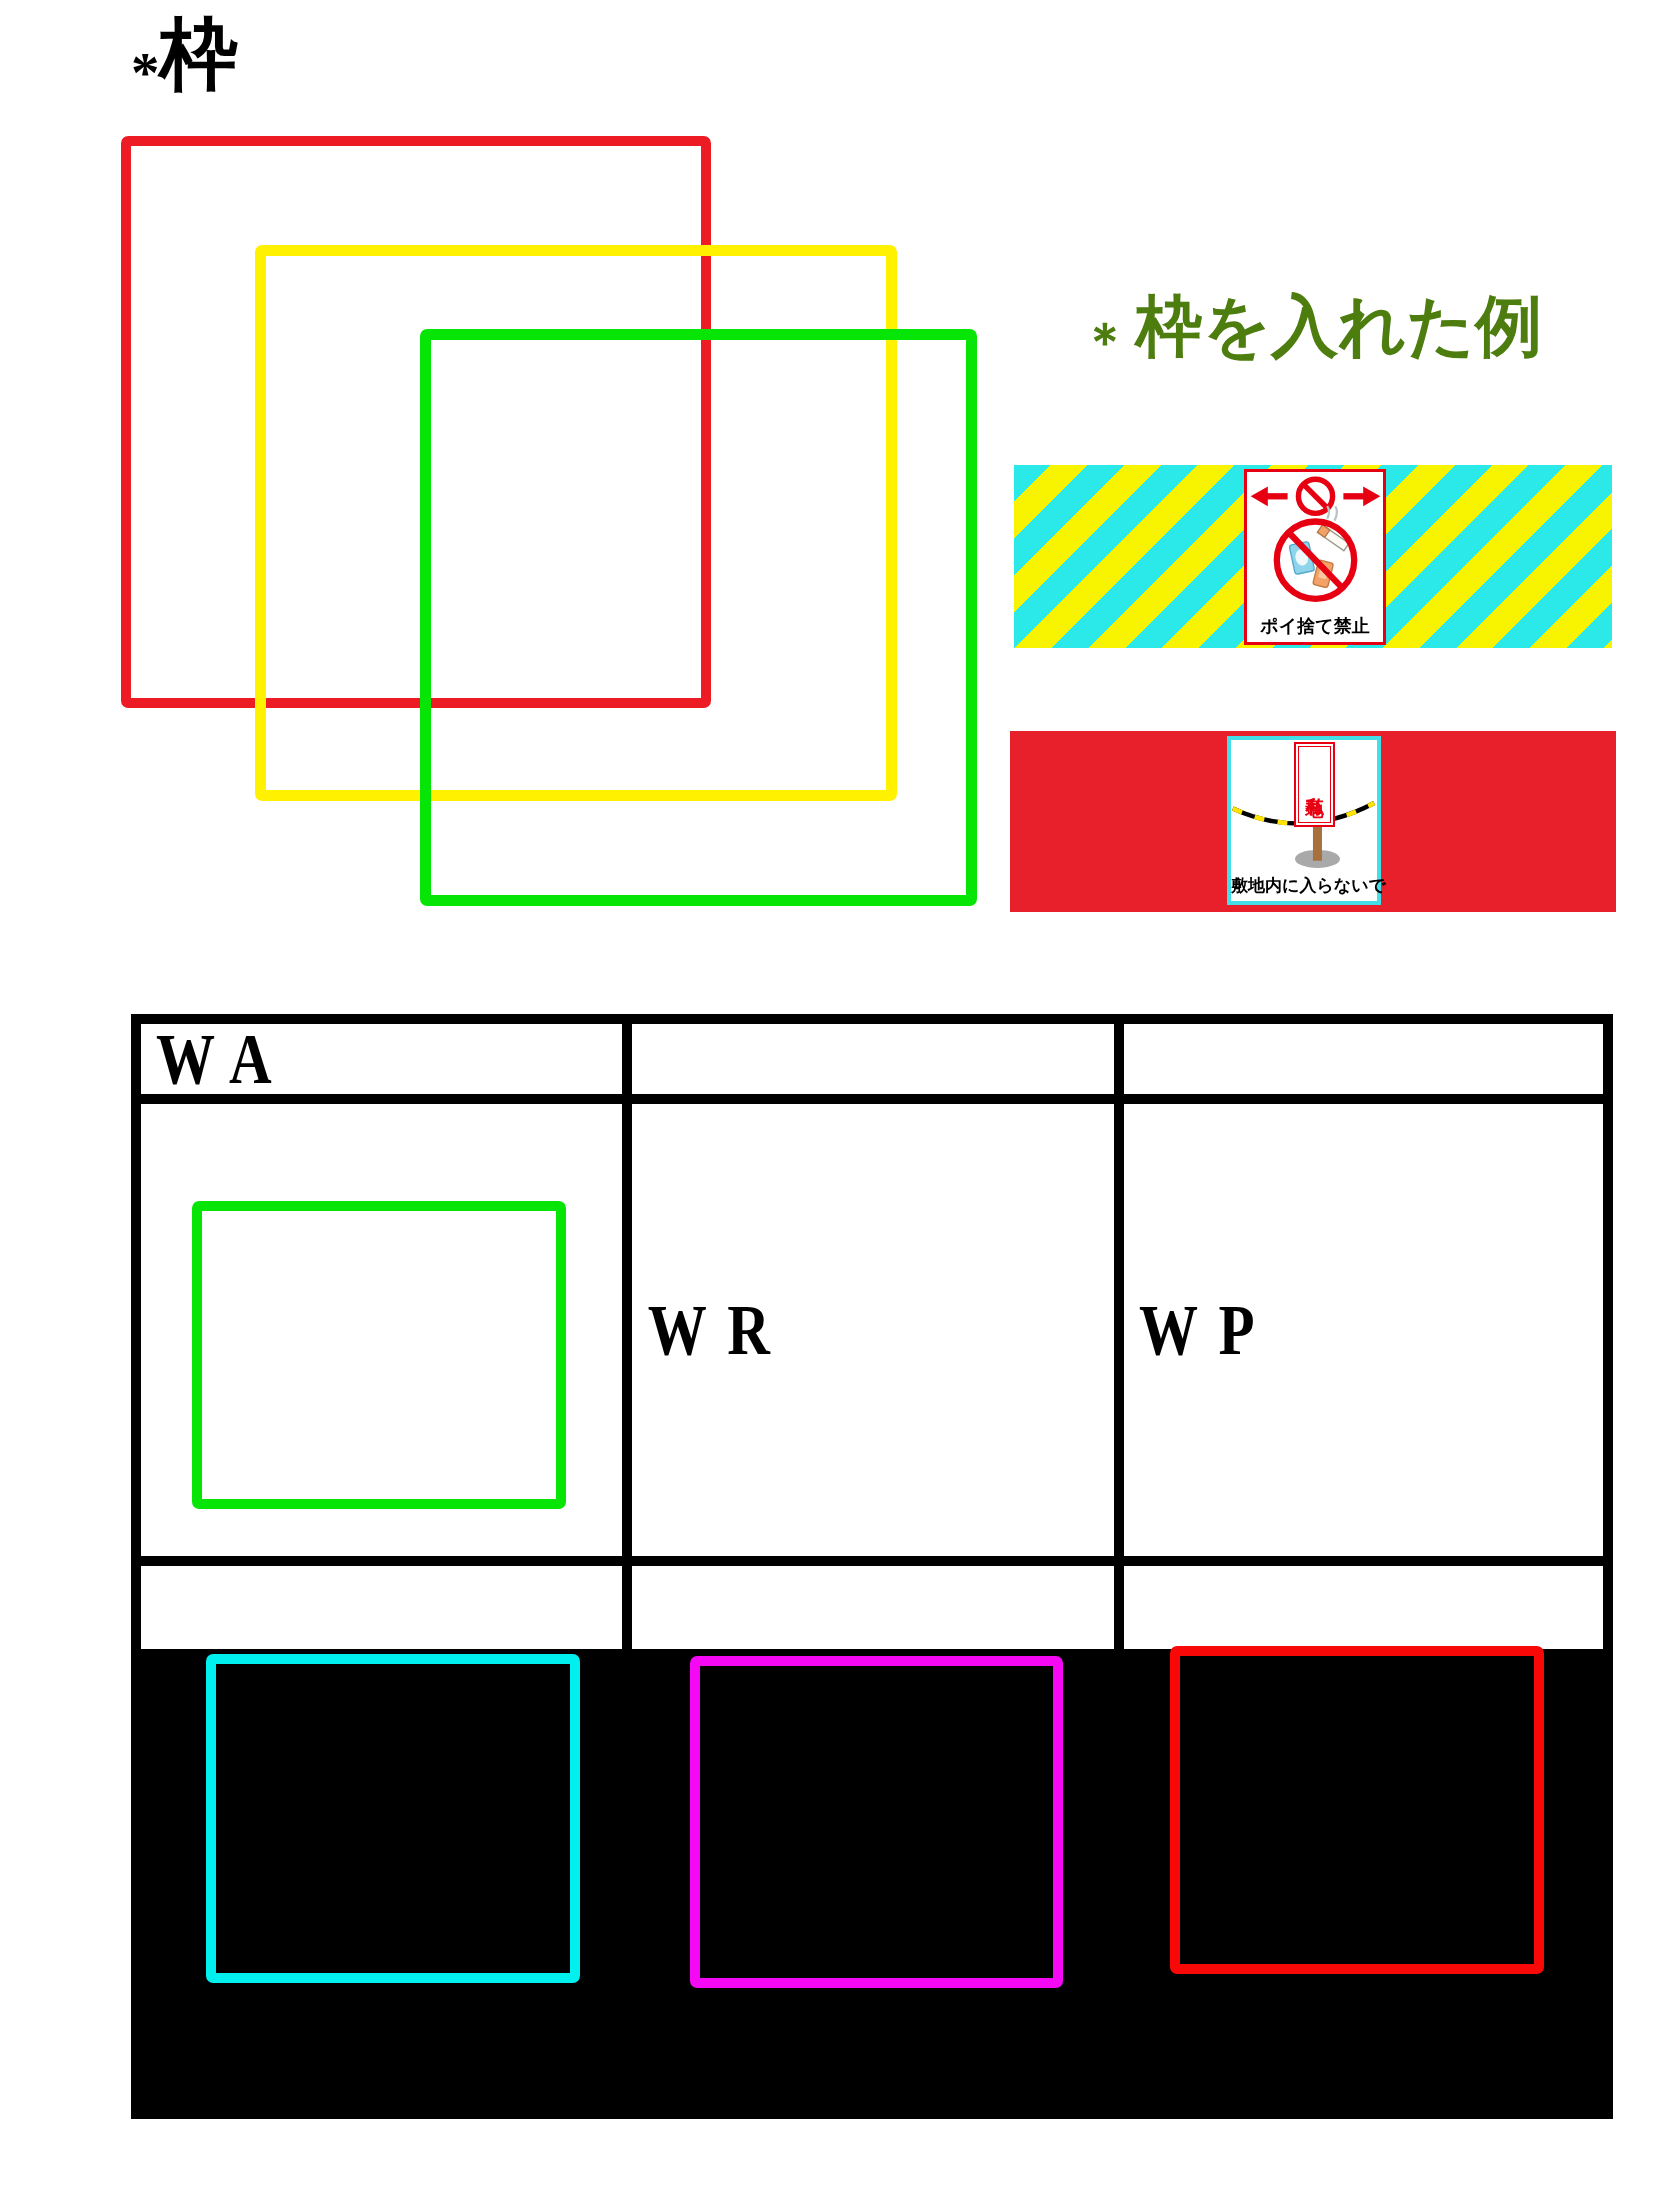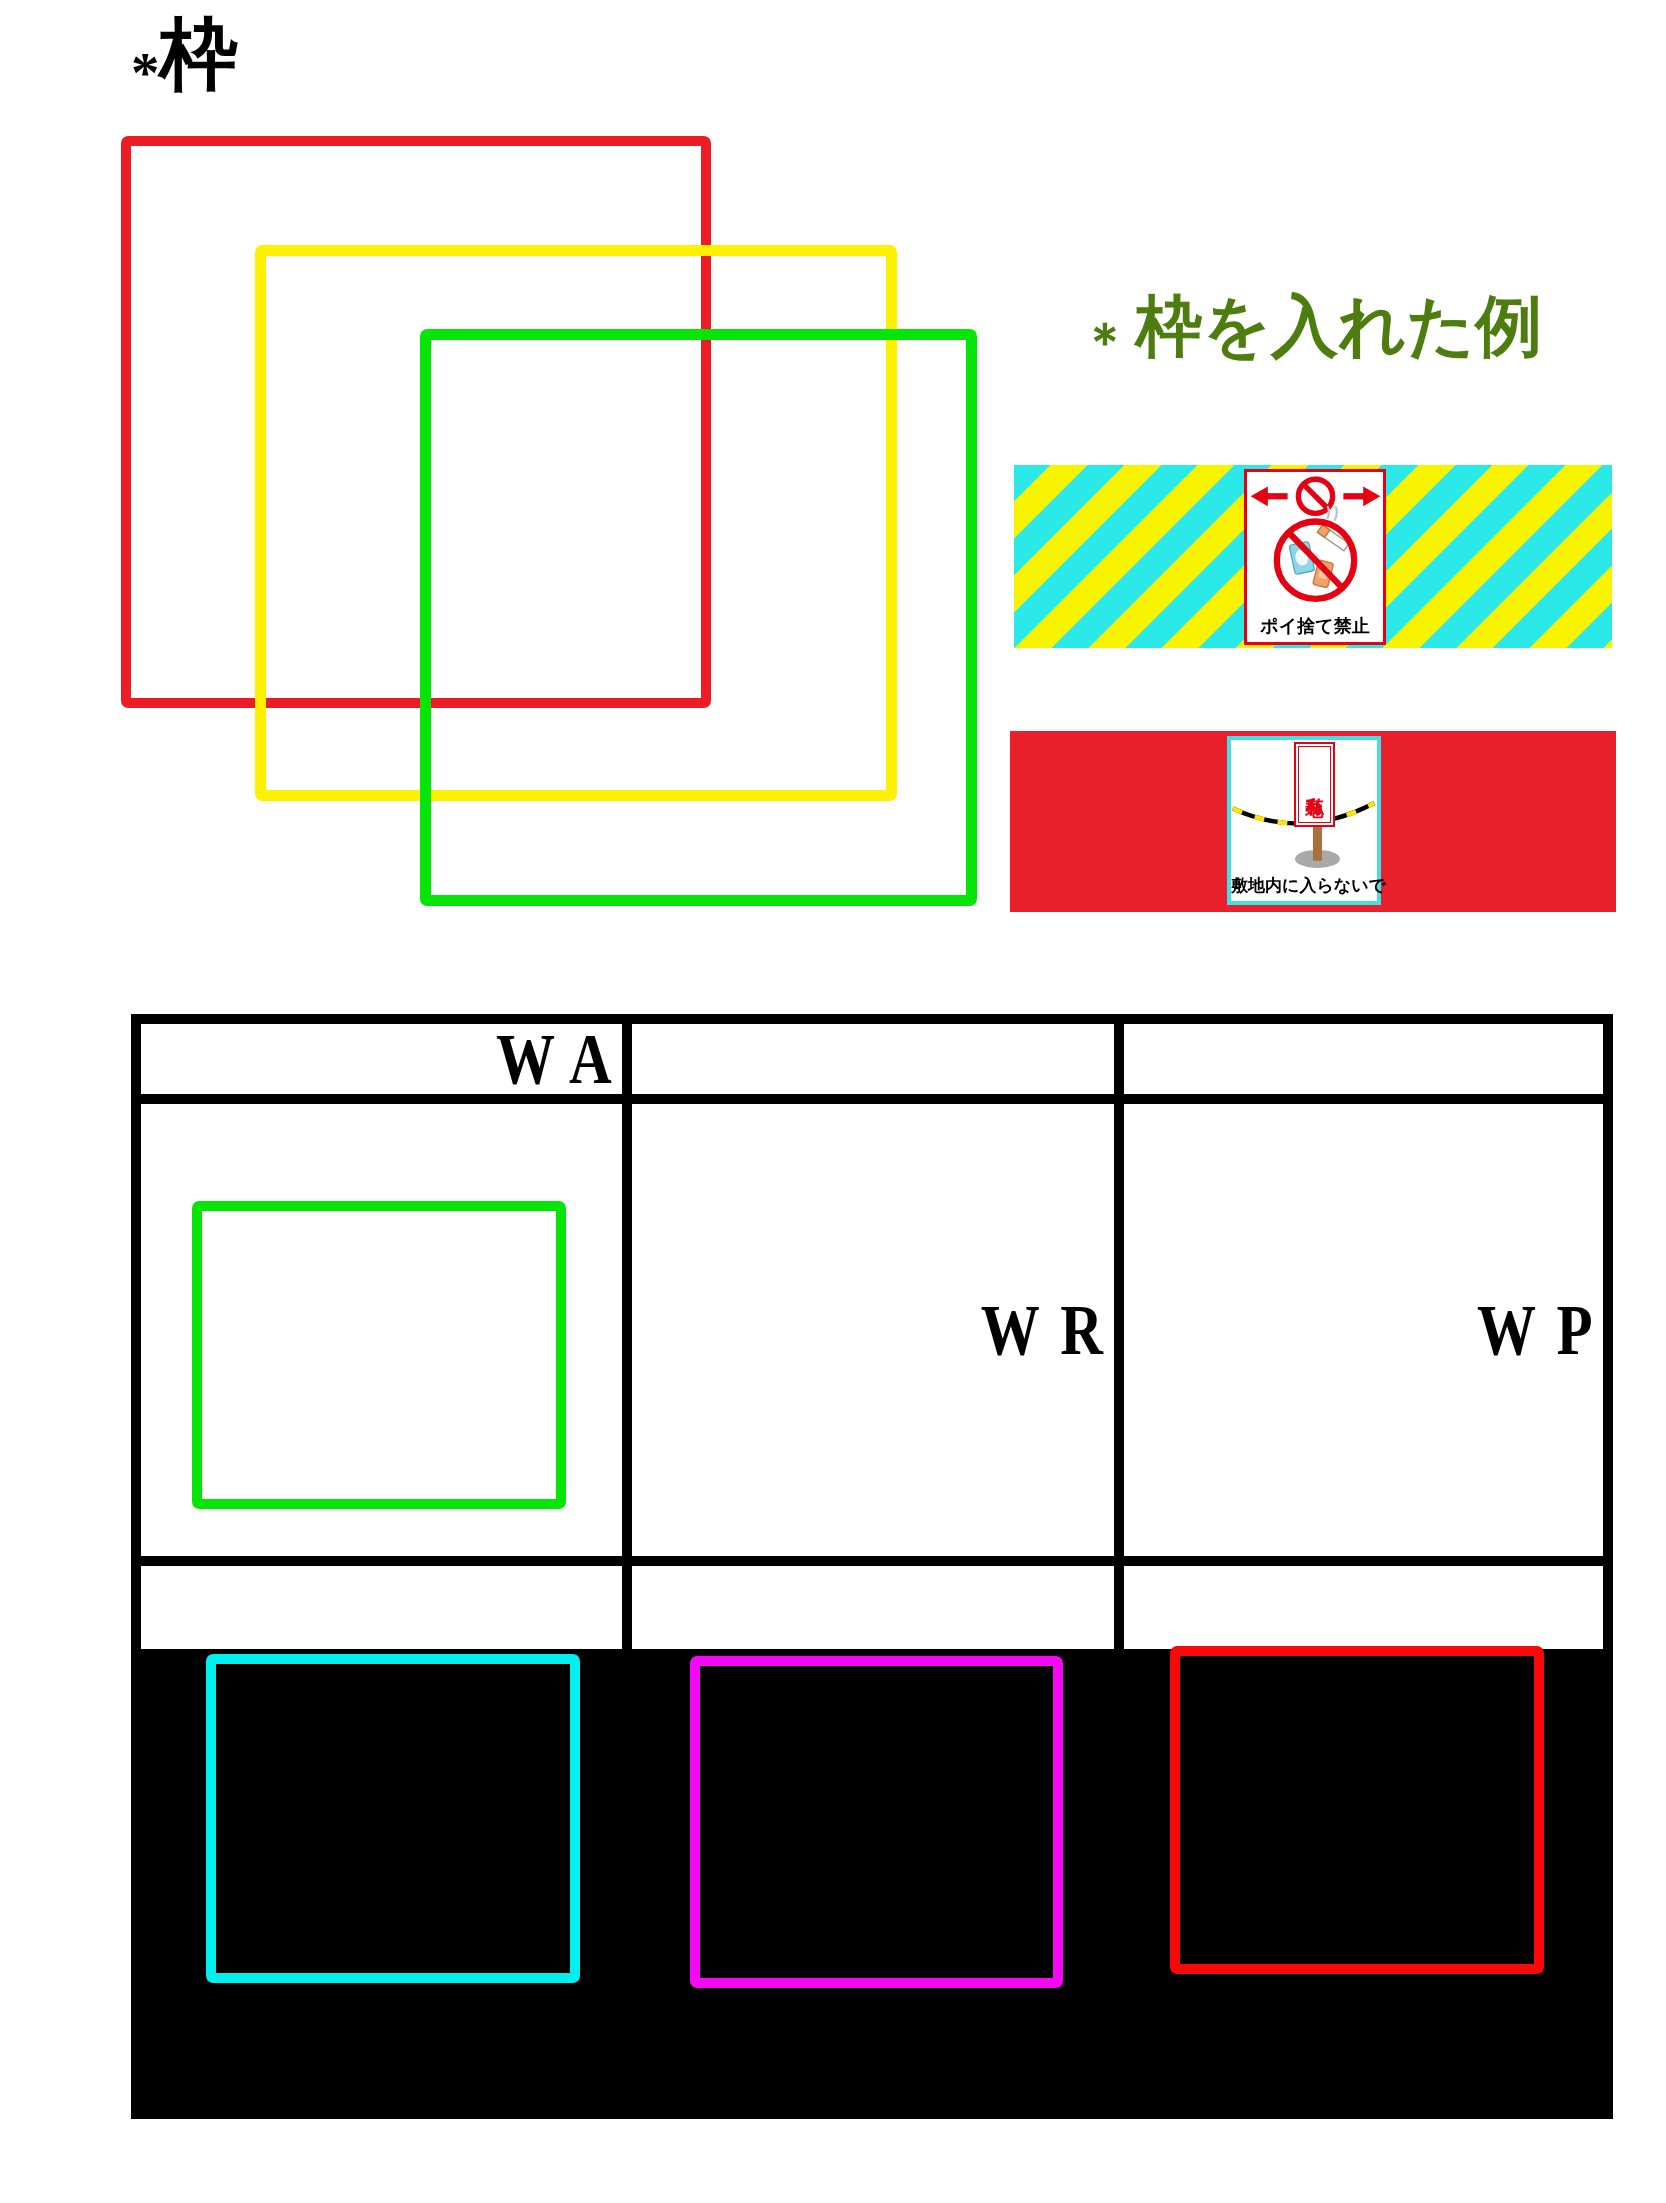--- a/index.html
+++ b/index.html
@@ -59,21 +59,21 @@
   }
   .private-sign .sign-caption { font-size:17px; bottom:4.5px; white-space:nowrap;margin-top:31px; }
 
   
   .frame-table {
     position:absolute; left:131px; top:1014px; width:1482px; height:1105px;
     background:#000; border:10.8px solid #000;
     display:grid; grid-template-columns:481px 482px auto; grid-template-rows:70px 452px 83px auto; gap:10px;
   }
   .tcell { background:#fff; position:relative; }
-  .thead { display:flex; align-items:center; justify-content:flex-end; }
+  .thead { display:flex; align-items:center; justify-content:flex-start; }
   .thead-text {
     font-size:72px; font-weight:bold; letter-spacing:25px; margin-right:-25px; color:#000;
     transform:scaleX(0.82); white-space:nowrap;
   }
   .cframe { position:absolute; border-style:solid; border-width:10.8px; border-radius:7.2px; background:transparent; }
   .rect-wa  { left:56px; top:85px;  width:375px; height:311px; border-color:var(--blue); }
   .rect-wk  { left:58px; top:87px;  width:373px; height:328px; border-color:var(--yellow); border-width:11.7px; }
   .rect-wmi { left:51px; top:97px; width:374px; height:308px; border-color:var(--green); }
   .rect-wmz { left:65px; top:88px;  width:374px; height:329px; border-color:var(--cyan); }
   .rect-wp  { left:58px; top:90px; width:373px; height:332px; border-color:var(--magenta); }

